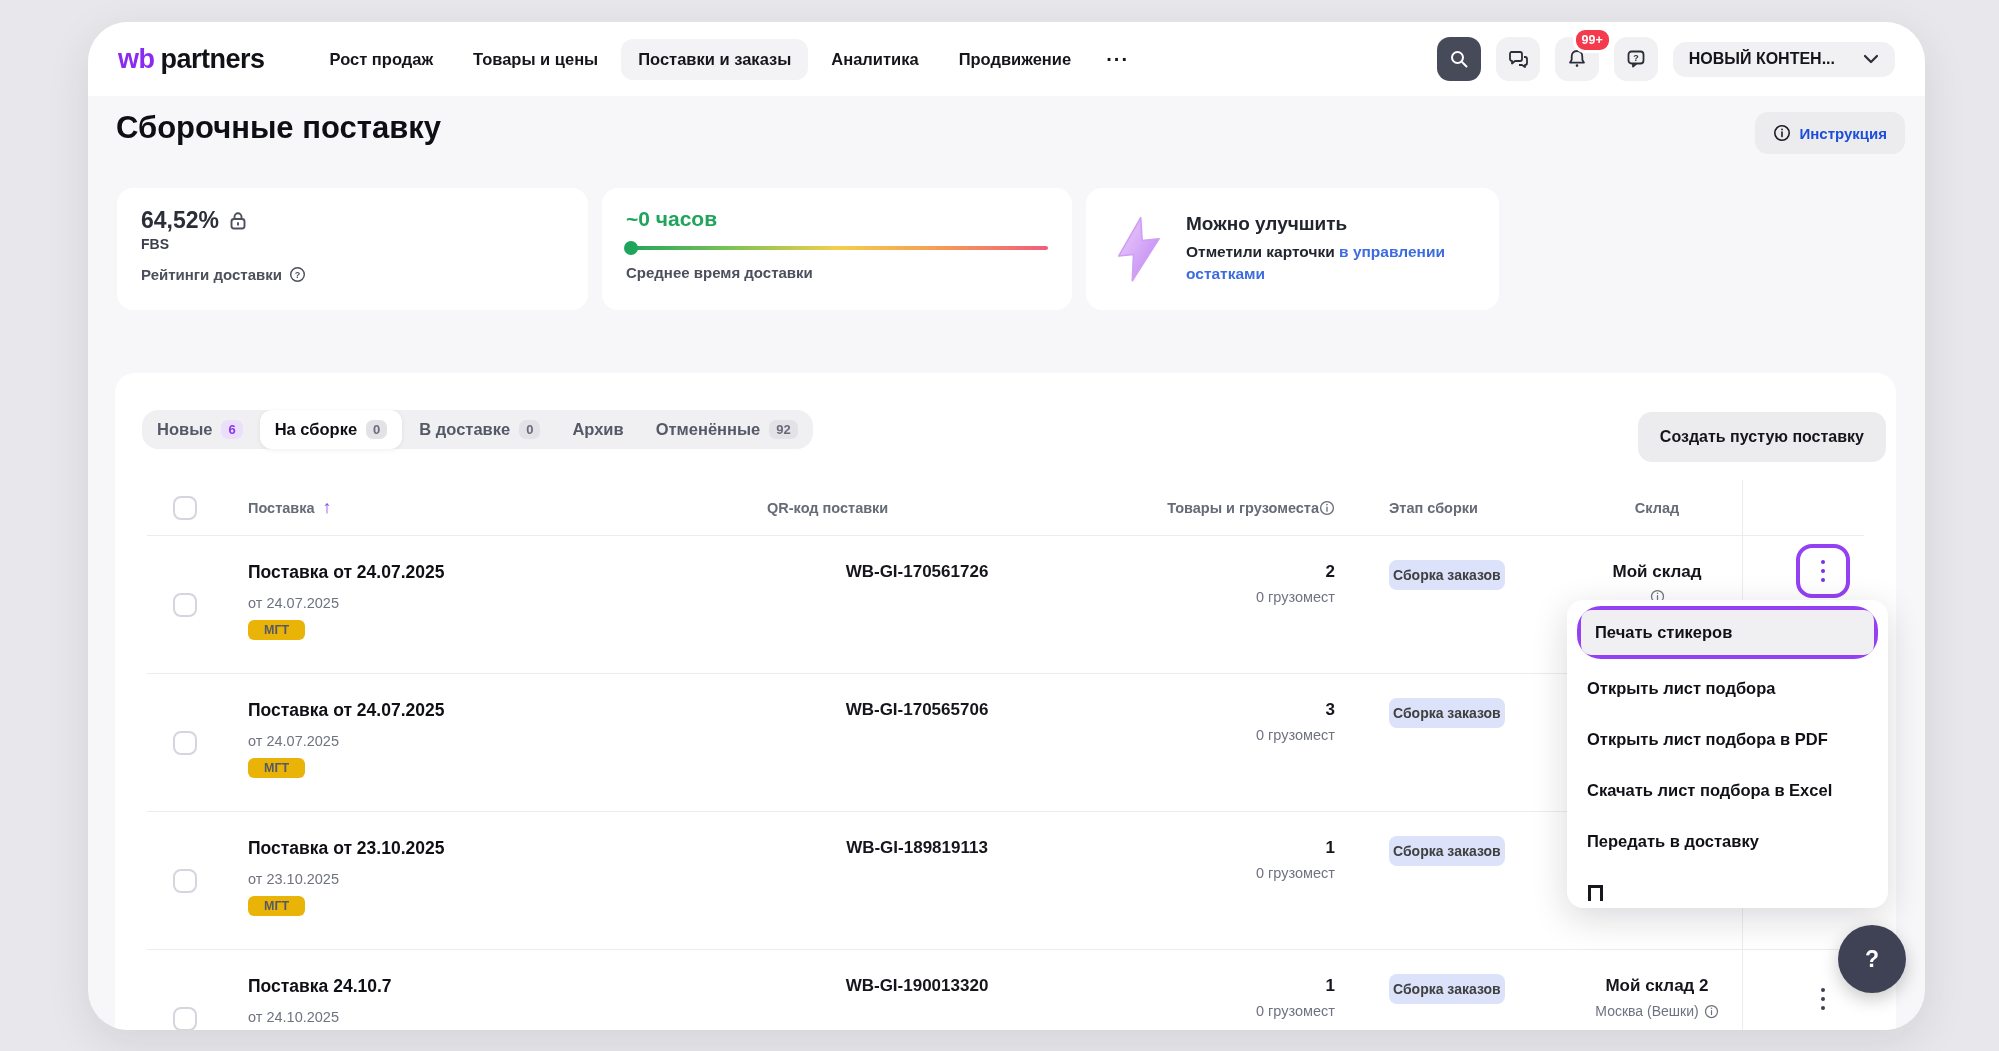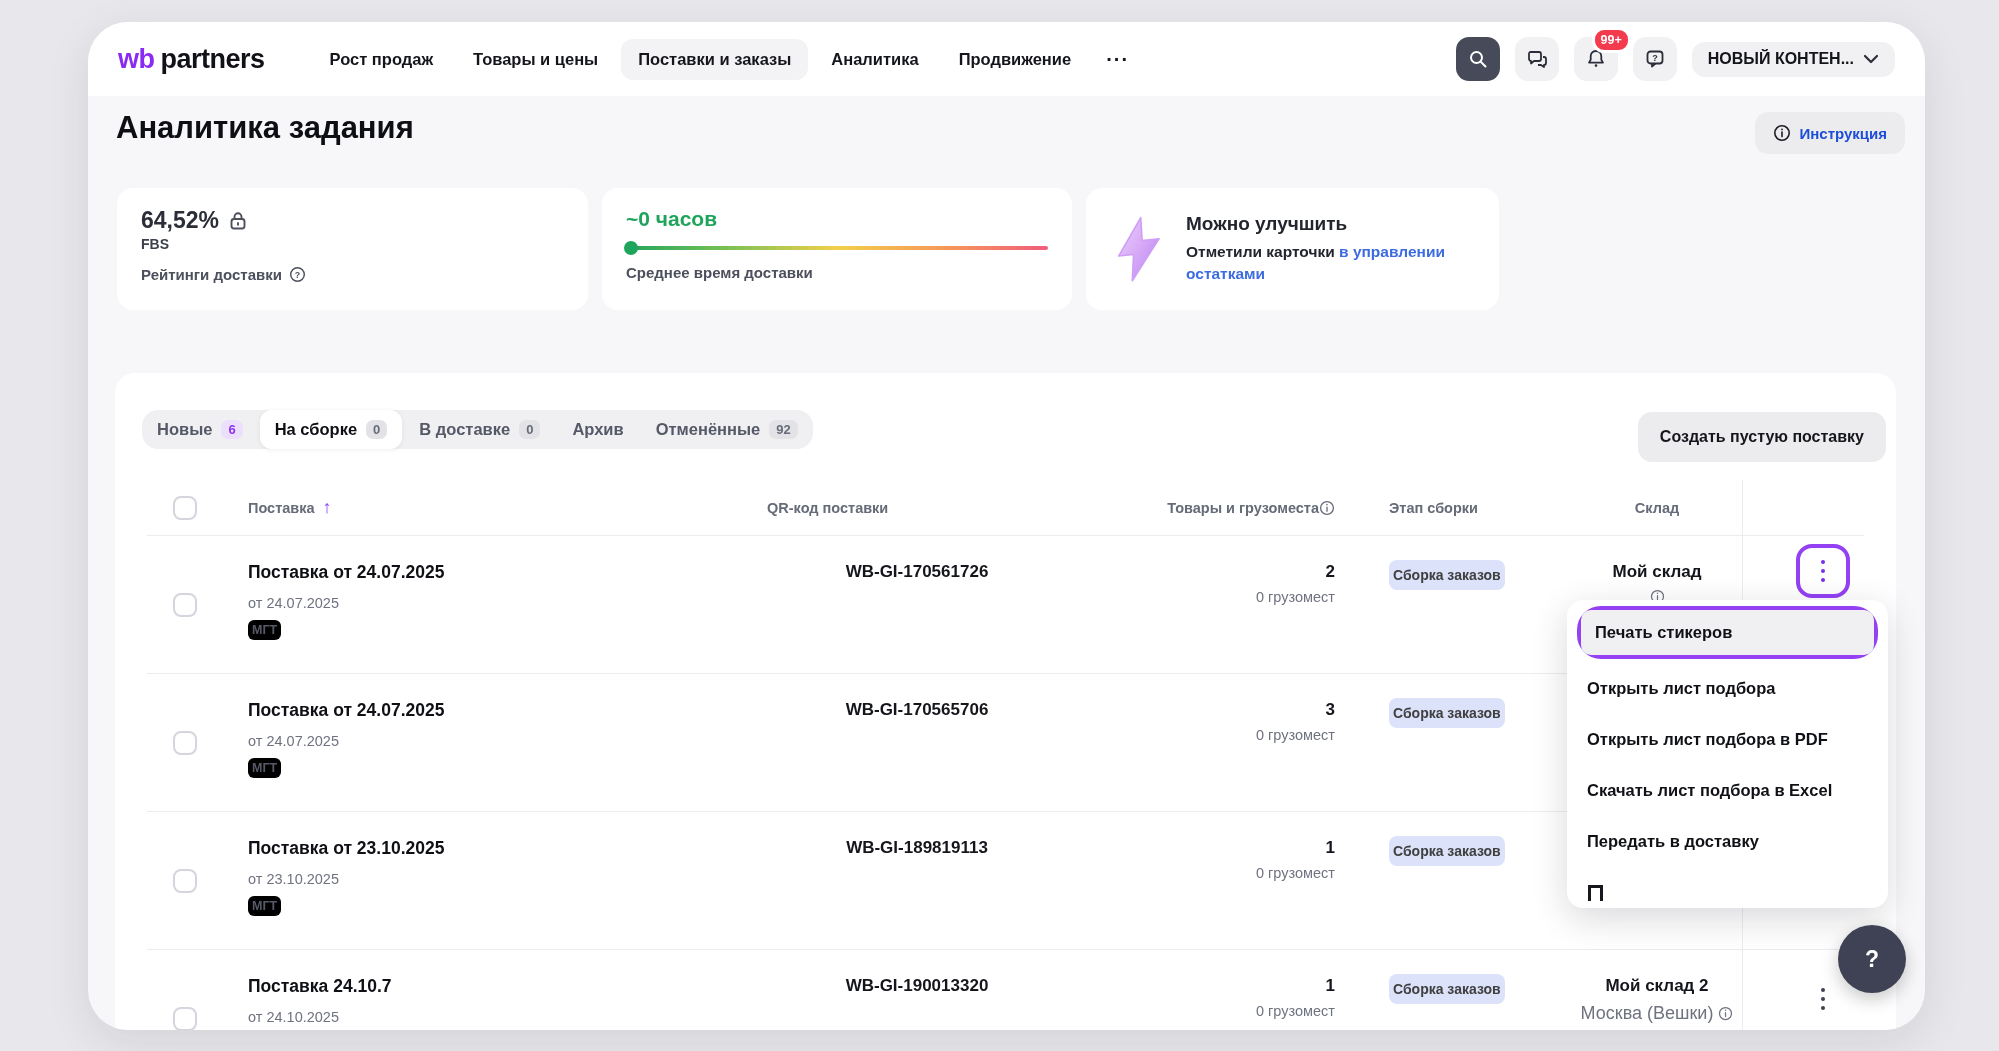--- a/index.html
+++ b/index.html
@@ -27,21 +27,21 @@
   .nav-item { padding:11px 17px; border-radius:12px; font-size:16.5px; font-weight:700; color:#15161c; white-space:nowrap; cursor:pointer; }
   .nav-item.active { background:#f3f3f6; }
   .nav-more { font-size:20px; font-weight:800; padding:11px 12px; letter-spacing:1px; }
   .top-right { margin-left:auto; display:flex; align-items:center; gap:15px; }
   .icon-btn { width:44px; height:44px; border-radius:13px; background:#f1f1f4; display:flex; align-items:center; justify-content:center; position:relative; cursor:pointer; flex:none; }
   .icon-btn.dark { background:#474a59; }
   .notif-badge {
     position:absolute; top:-10px; right:-13px; background:#f43b4e; color:#fff;
     font-size:12.5px; font-weight:700; padding:3px 6px; border-radius:12px; border:3px solid #fff;
   }
-  .account-btn { height:35px; border-radius:13px; background:#f1f1f4; display:flex; align-items:center; gap:9px; padding:0 16px; font-weight:800; font-size:16px; cursor:pointer; white-space:nowrap; }
+  .account-btn { height:35px; border-radius:13px; background:#f1f1f4; display:flex; align-items:center; gap:28px; padding:0 16px; font-weight:800; font-size:16px; cursor:pointer; white-space:nowrap; }
   
   .page-title { position:absolute; left:28px; top:88px; font-size:31px; font-weight:800; color:#0e0f14; z-index:2; }
   .instruction-btn {
     position:absolute; right:20px; top:90px; height:42px; background:#ececef; border-radius:13px;
     display:flex; align-items:center; gap:8px; padding:0 18px; font-size:15px; font-weight:600; color:#1d4ed8; cursor:pointer; z-index:2;
   }
   
   .cards { position:absolute; left:29px; top:166px; display:flex; gap:14px; z-index:2; }
   .card { background:#fff; border-radius:16px; padding:19px 24px; height:122px; }
   .card.c1 { width:471px; }
@@ -77,30 +77,30 @@
   .h-goods { display:flex; justify-content:flex-end; align-items:center; padding-right:42px; cursor:pointer; }
   .h-stage { padding-left:12px; }
   .h-wh { text-align:center; }
   .h-actions { border-left:1px solid #ececf0; height:100%; }
   .row { height:138px; border-bottom:1px solid #ececf0; position:relative; }
   .cell-check { display:flex; align-items:center; justify-content:center; }
   .checkbox { width:24px; height:24px; border:2px solid #d5d5de; border-radius:8px; background:#fff; cursor:pointer; }
   .cell-main { padding:26px 0 0 26px; }
   .row-title { font-size:17.5px; font-weight:800; color:#0f1015; }
   .row-date { margin-top:12px; font-size:14.5px; color:#6f7380; }
-  .tag { display:inline-block; margin-top:9px; background:#000000; border-radius:6px; padding:3px 4px; font-size:12.5px; font-weight:700; color:#565a68; }
+  .tag { display:inline-block; margin-top:9px; background:#eab308; border-radius:6px; padding:3px 16px; font-size:12.5px; font-weight:700; color:#565a68; }
   .cell-qr { text-align:center; padding-top:26px; font-size:17px; font-weight:800; color:#15161c; }
   .cell-goods { text-align:right; padding:26px 42px 0 0; }
   .qty { font-size:17px; font-weight:800; color:#15161c; }
   .cargo { margin-top:7px; font-size:14.5px; color:#6f7380; }
   .cell-stage { padding:24px 0 0 12px; }
   .stage-badge { display:inline-block; background:#dbe2f9; color:#404040; border-radius:8px; padding:7px 4px; font-size:14px; font-weight:700; }
   .cell-wh { text-align:center; padding-top:26px; }
   .wh-name { font-size:17px; font-weight:800; color:#15161c; }
-  .wh-sub { margin-top:7px; font-size:18px; color:#6f7380; display:flex; align-items:center; justify-content:center; gap:5px; }
+  .wh-sub { margin-top:7px; font-size:14px; color:#6f7380; display:flex; align-items:center; justify-content:center; gap:5px; }
   .cell-actions { display:flex; justify-content:flex-end; align-items:flex-start; padding:8px 14px 0 0; border-left:1px solid #ececf0; height:100%; }
   .kebab { width:54px; height:54px; display:flex; flex-direction:column; gap:4.5px; align-items:center; justify-content:center; border-radius:16px; cursor:pointer; }
   .kebab i { width:4.5px; height:4.5px; border-radius:50%; background:#3e4150; }
   .kebab.hl { border:4px solid #9440f3; }
   .kebab.hl i { background:#7a2fe8; }
   .kebab.mid { margin-top:14px; }
   
   .menu {
     position:absolute; left:1479px; top:578px; width:321px; height:308px; background:#fff;
     border-radius:16px; box-shadow:0 10px 36px rgba(20,20,40,.16); z-index:5; overflow:hidden;
@@ -175,21 +175,21 @@
         <span>НОВЫЙ КОНТЕН...</span>
         <span>
           <svg width="16" height="10" viewBox="0 0 16 10" fill="none" stroke="#2b2d38" stroke-width="2.2" stroke-linecap="round" stroke-linejoin="round">
               <polyline points="2,2 8,8 14,2"></polyline>
             </svg>
         </span>
       </div>
     </div>
   </div>
 
-  <div class="page-title">Аналитика задания</div>
+  <div class="page-title">Сборочные поставку</div>
   <div class="instruction-btn">
     <span>
       <svg width="18" height="18" viewBox="0 0 18 18" fill="none" stroke="#1d1e25" stroke-width="1.6">
           <circle cx="9" cy="9" r="7.2"></circle>
           <line x1="9" y1="8" x2="9" y2="12.6" stroke-linecap="round"></line>
           <circle cx="9" cy="5.4" r="0.9" fill="#1d1e25" stroke="none"></circle>
         </svg>
     </span>
     <span>Инструкция</span>
   </div>

